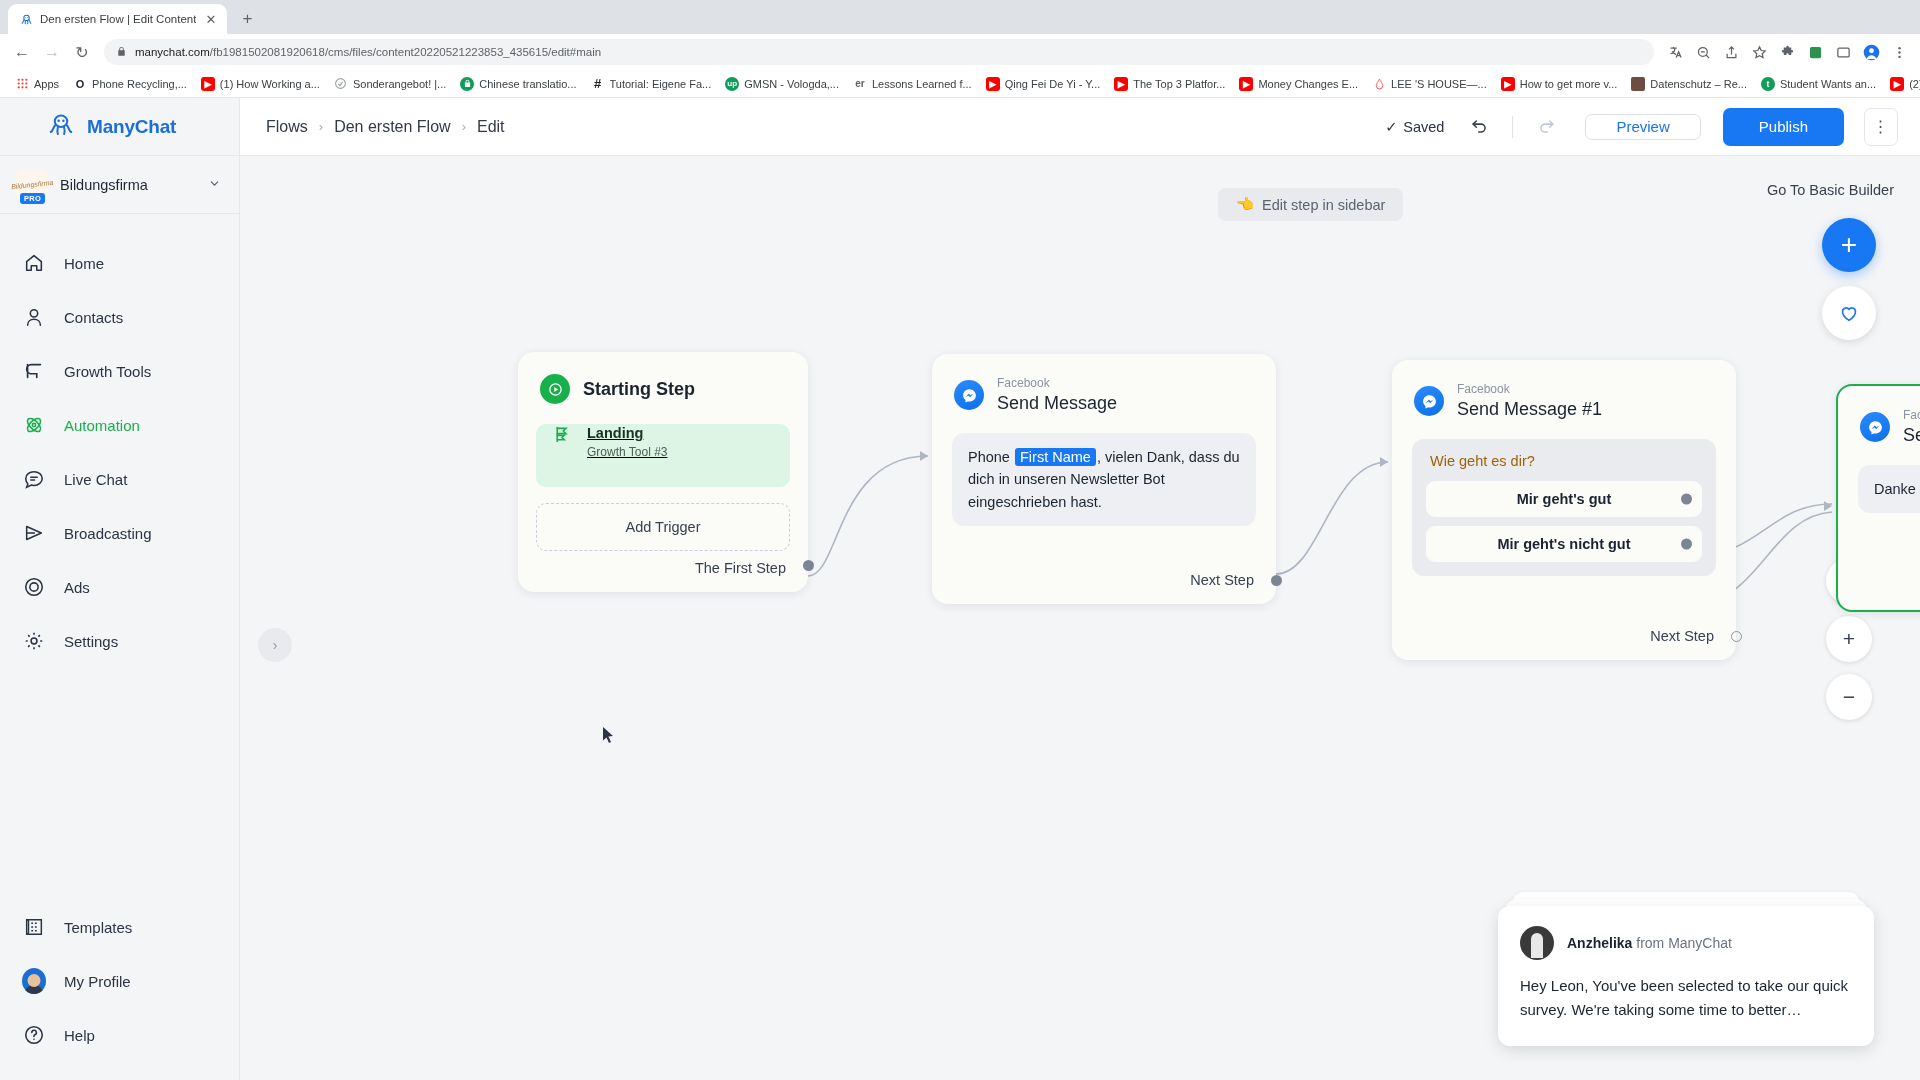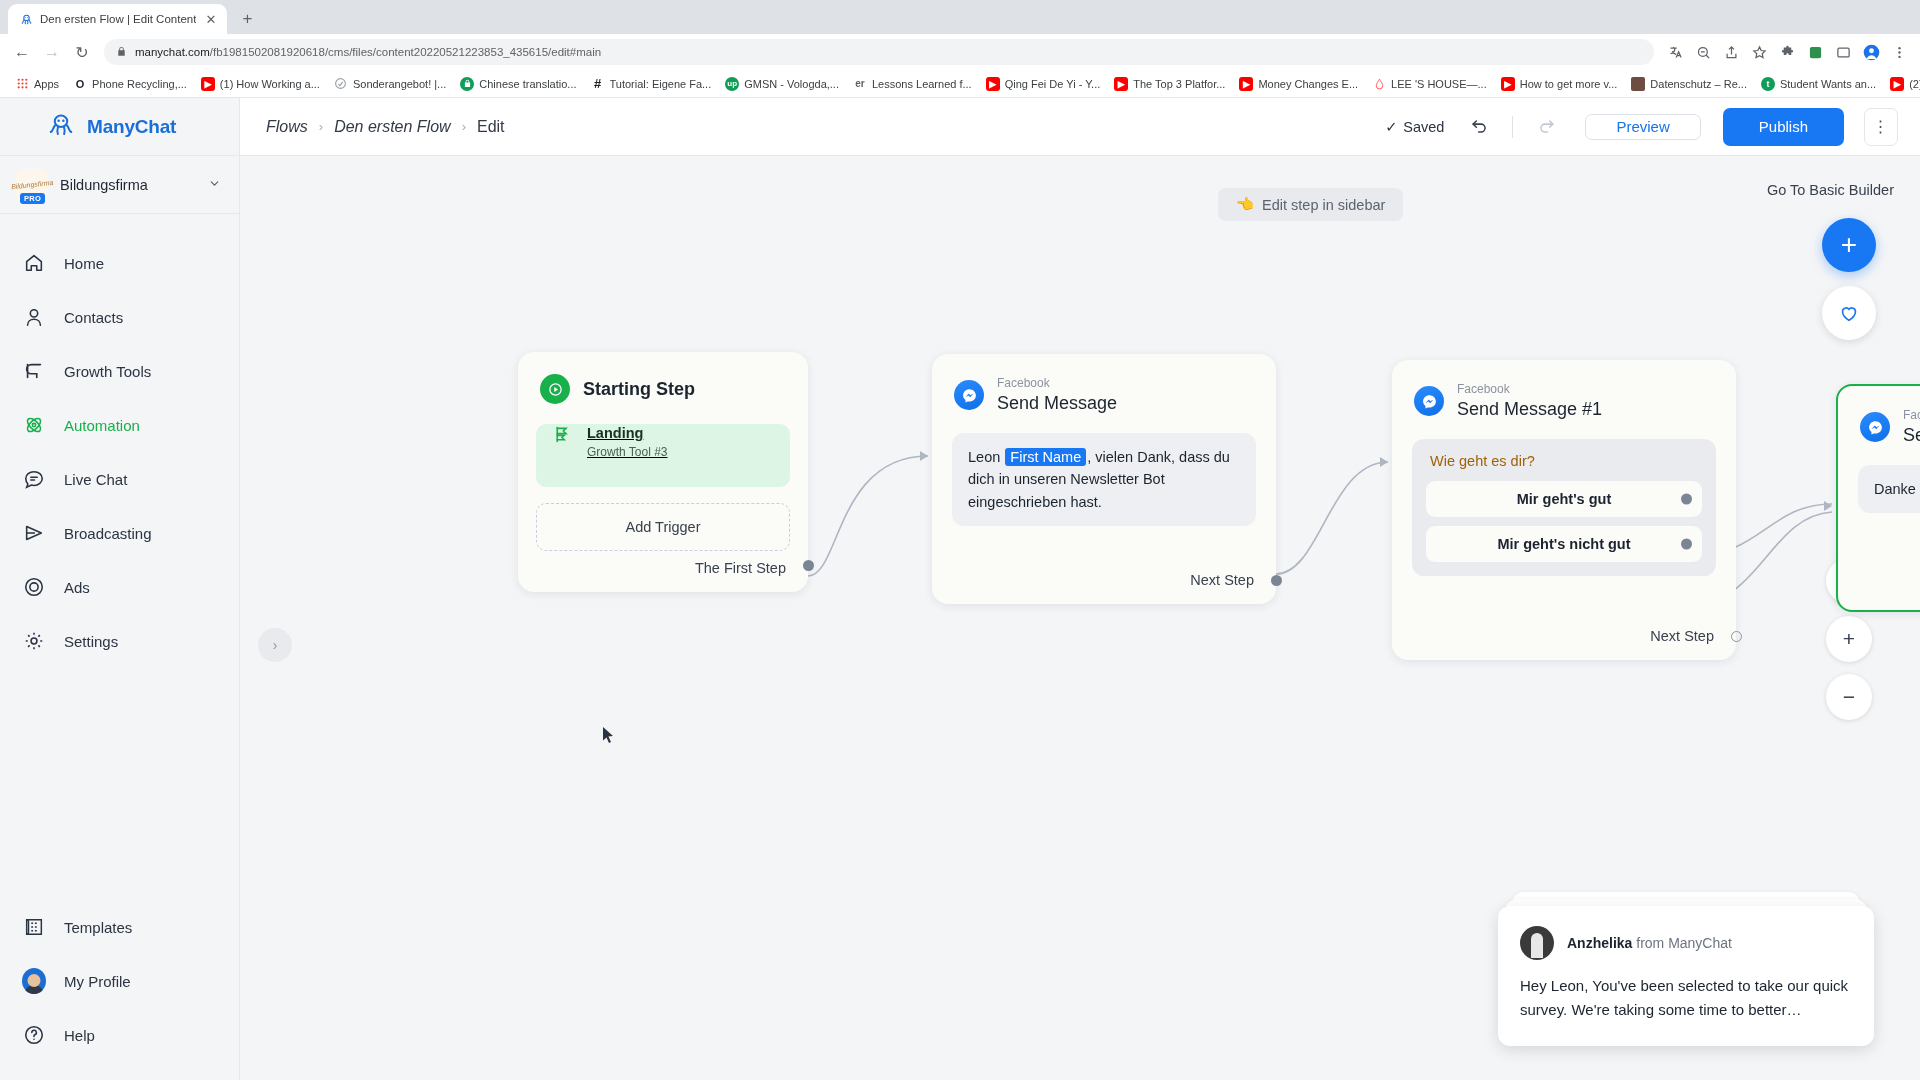--- a/index.html
+++ b/index.html
@@ -153,21 +153,21 @@
 
   
   .content { flex: 1; position: relative; background: #f4f5f7; min-width: 0; }
 
   .topbar {
     height: 58px; background: #ffffff; border-bottom: 1px solid #e6e8eb;
     display: flex; align-items: center; padding: 0 22px 0 26px; gap: 10px;
   }
   .crumbs { display: flex; align-items: center; gap: 11px; flex: 1; }
   .crumb { font-size: 16px; color: #323a47; }
-  .crumb.link { color: #323a47; font-style: italic; }
+  .crumb.link { color: #323a47; }
   .crumb-sep { color: #a4acb8; font-size: 13px; }
 
   .saved {
     display: flex; align-items: center; gap: 6px;
     font-size: 14.5px; color: #2b3442; margin-right: 8px;
   }
   .icon-btn {
     width: 34px; height: 34px; display: flex; align-items: center;
     justify-content: center; color: #3a4250; border-radius: 6px;
   }
@@ -777,21 +777,21 @@
             <span class="fb-icon">
               <svg width="17" height="17" viewBox="0 0 24 24" fill="#fff">
                   <path d="M12 3C6.9 3 3 6.8 3 11.6c0 2.7 1.3 5.1 3.3 6.7V22l3.1-1.7c.8.2 1.7.3 2.6.3 5.1 0 9-3.8 9-8.6S17.1 3 12 3zm.9 11.4l-2.3-2.4-4.4 2.4 4.8-5.1 2.3 2.4L17.7 9l-4.8 5.4z"></path>
                 </svg>
             </span>
             <span class="node-head-text">
               <span class="node-sub">Facebook</span>
               <span class="node-title">Send Message</span>
             </span>
           </div>
-          <div class="bubble"><span>Leon </span><span class="var-chip">First Name</span><span>, vielen Dank, dass du dich in unseren Newsletter Bot eingeschrieben hast.</span></div>
+          <div class="bubble"><span>Phone </span><span class="var-chip">First Name</span><span>, vielen Dank, dass du dich in unseren Newsletter Bot eingeschrieben hast.</span></div>
           <div class="next-step">
             <span>Next Step</span>
             <span class="ns-dot"></span>
           </div>
         </div>
 
         <div class="node node-m1">
           <div class="node-head">
             <span class="fb-icon">
               <svg width="17" height="17" viewBox="0 0 24 24" fill="#fff">

